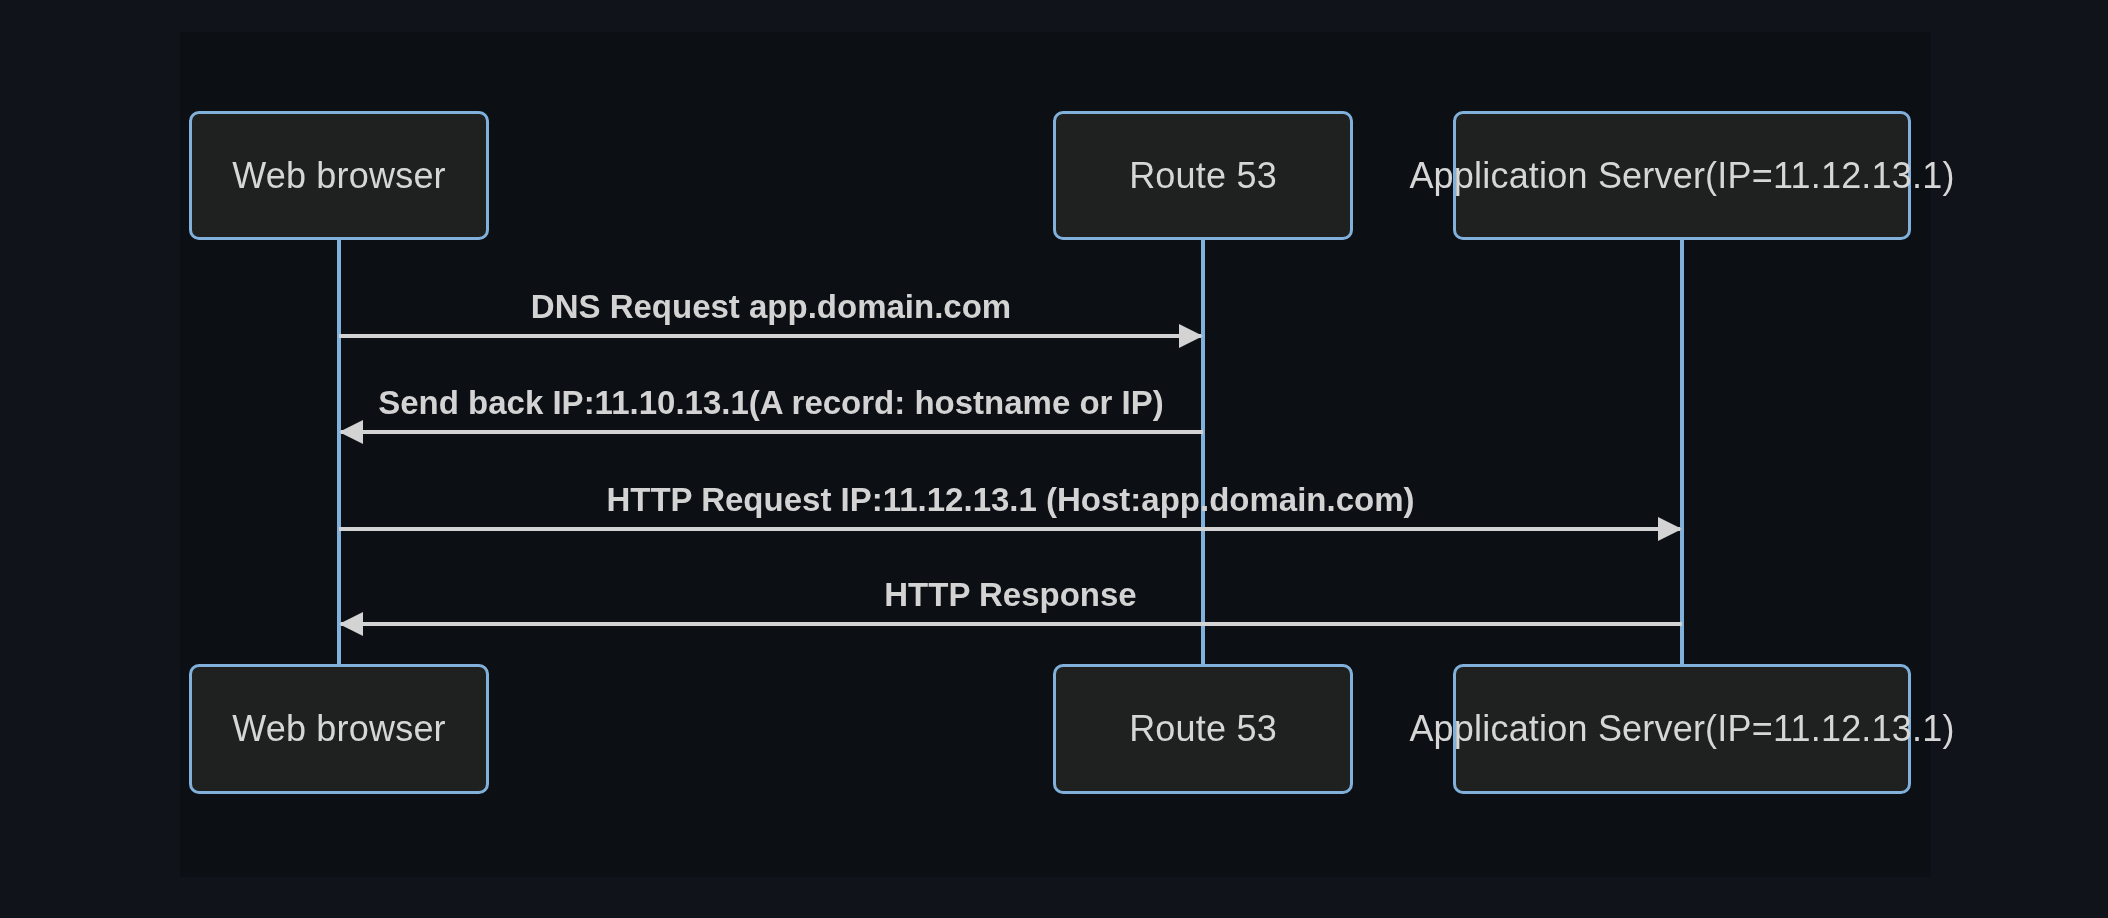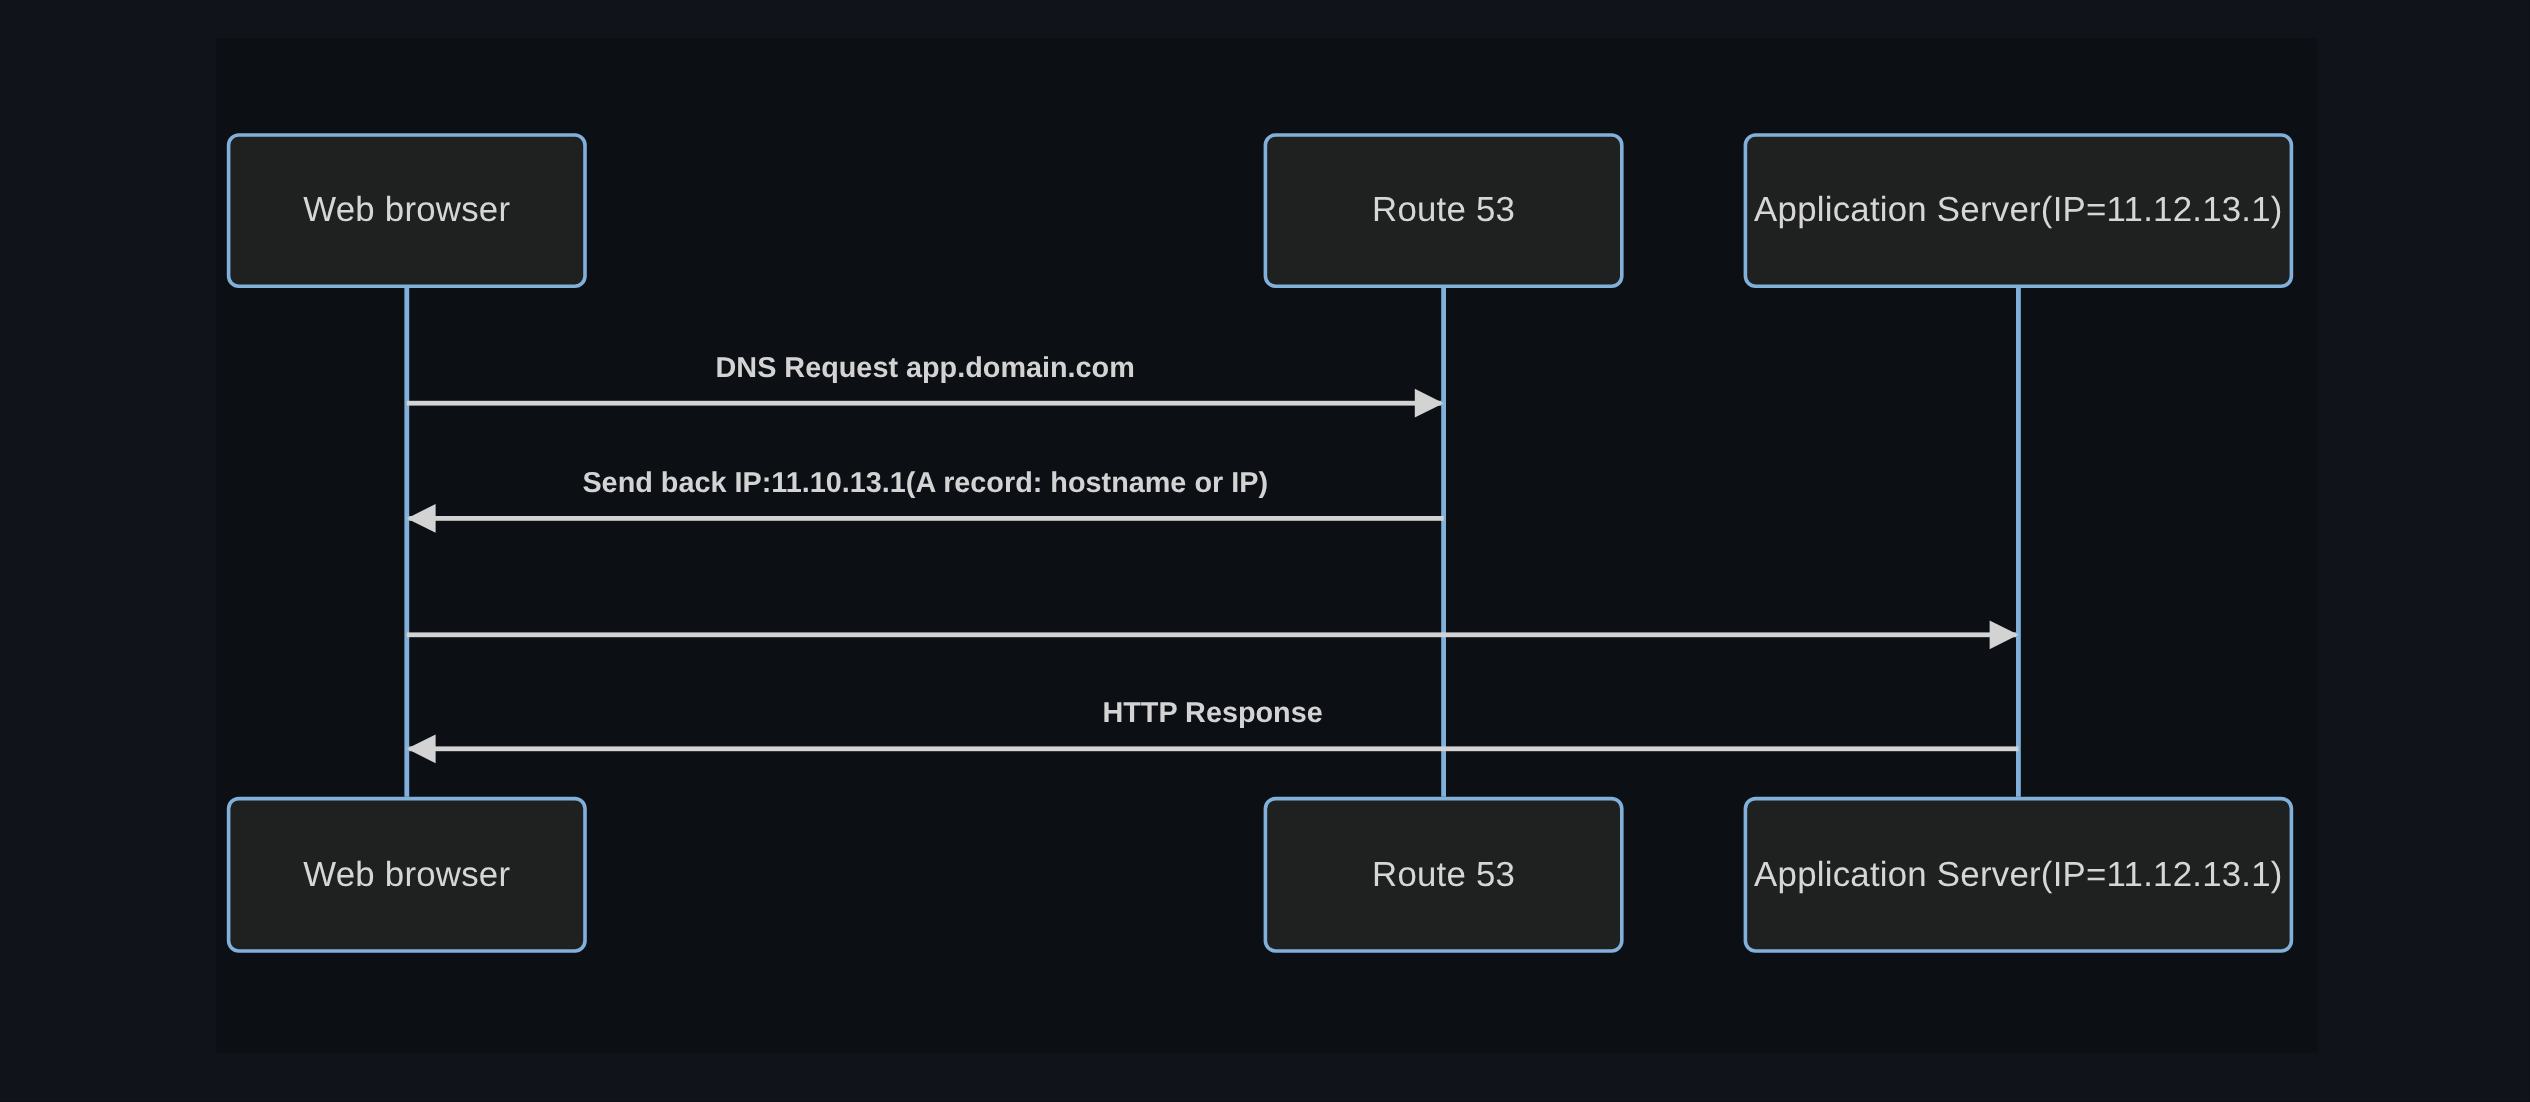--- a/index.html
+++ b/index.html
@@ -18,34 +18,34 @@
     background: var(--surface-bg, #0c0f14);
   }
   .actor {
     position: absolute;
     box-sizing: border-box;
     background: var(--actor-fill, #1f2020);
     border: 3px solid var(--actor-border, #81b1db);
     border-radius: 10px;
     display: flex; align-items: center; justify-content: center;
     color: var(--text-color, #d6d6d6);
-    font-size: 29px;
+    font-size: 36px;
     letter-spacing: 0.2px;
     white-space: nowrap;
   }
   .lifeline {
     position: absolute;
     top: 240px; height: 424px; width: 4px;
     background: var(--lifeline-color, #81b1db);
   }
   .msg-label {
     position: absolute;
     text-align: center;
     font-weight: bold;
-    font-size: 24px;
+    font-size: 33px;
     height: 38px; line-height: 38px;
     color: var(--signal-color, #d3d3d3);
     white-space: nowrap;
   }
   .msg-line {
     position: absolute; height: 4px;
     background: var(--signal-color, #d3d3d3);
   }
   .arrowhead {
     position: absolute; width: 0; height: 0;
@@ -77,20 +77,21 @@
   </div>
 
   <div class="msg-label" style="left:339px; top:288px; width:864px;">DNS Request app.domain.com</div>
   <div class="msg-line" style="left:339px; top:334px; width:862px;"></div>
   <div class="arrowhead right" style="left:1179px; top:324px;"></div>
 
   <div class="msg-label" style="left:339px; top:384px; width:864px;">Send back IP:11.10.13.1(A record: hostname or IP)</div>
   <div class="msg-line" style="left:341px; top:430px; width:862px;"></div>
   <div class="arrowhead left" style="left:339px; top:420px;"></div>
 
+  <div class="msg-label" style="left:339px; top:481px; width:1343px;">HTTP Request IP:11.12.13.1 (Host:app.domain.com)</div>
   <div class="msg-line" style="left:339px; top:527px; width:1341px;"></div>
   <div class="arrowhead right" style="left:1658px; top:517px;"></div>
 
   <div class="msg-label" style="left:339px; top:576px; width:1343px;">HTTP Response</div>
   <div class="msg-line" style="left:341px; top:622px; width:1341px;"></div>
   <div class="arrowhead left" style="left:339px; top:612px;"></div>
 
   <div class="actor" style="left:189px; top:664px; width:300px; height:130px;">
     <span>Web browser</span>
   </div>

